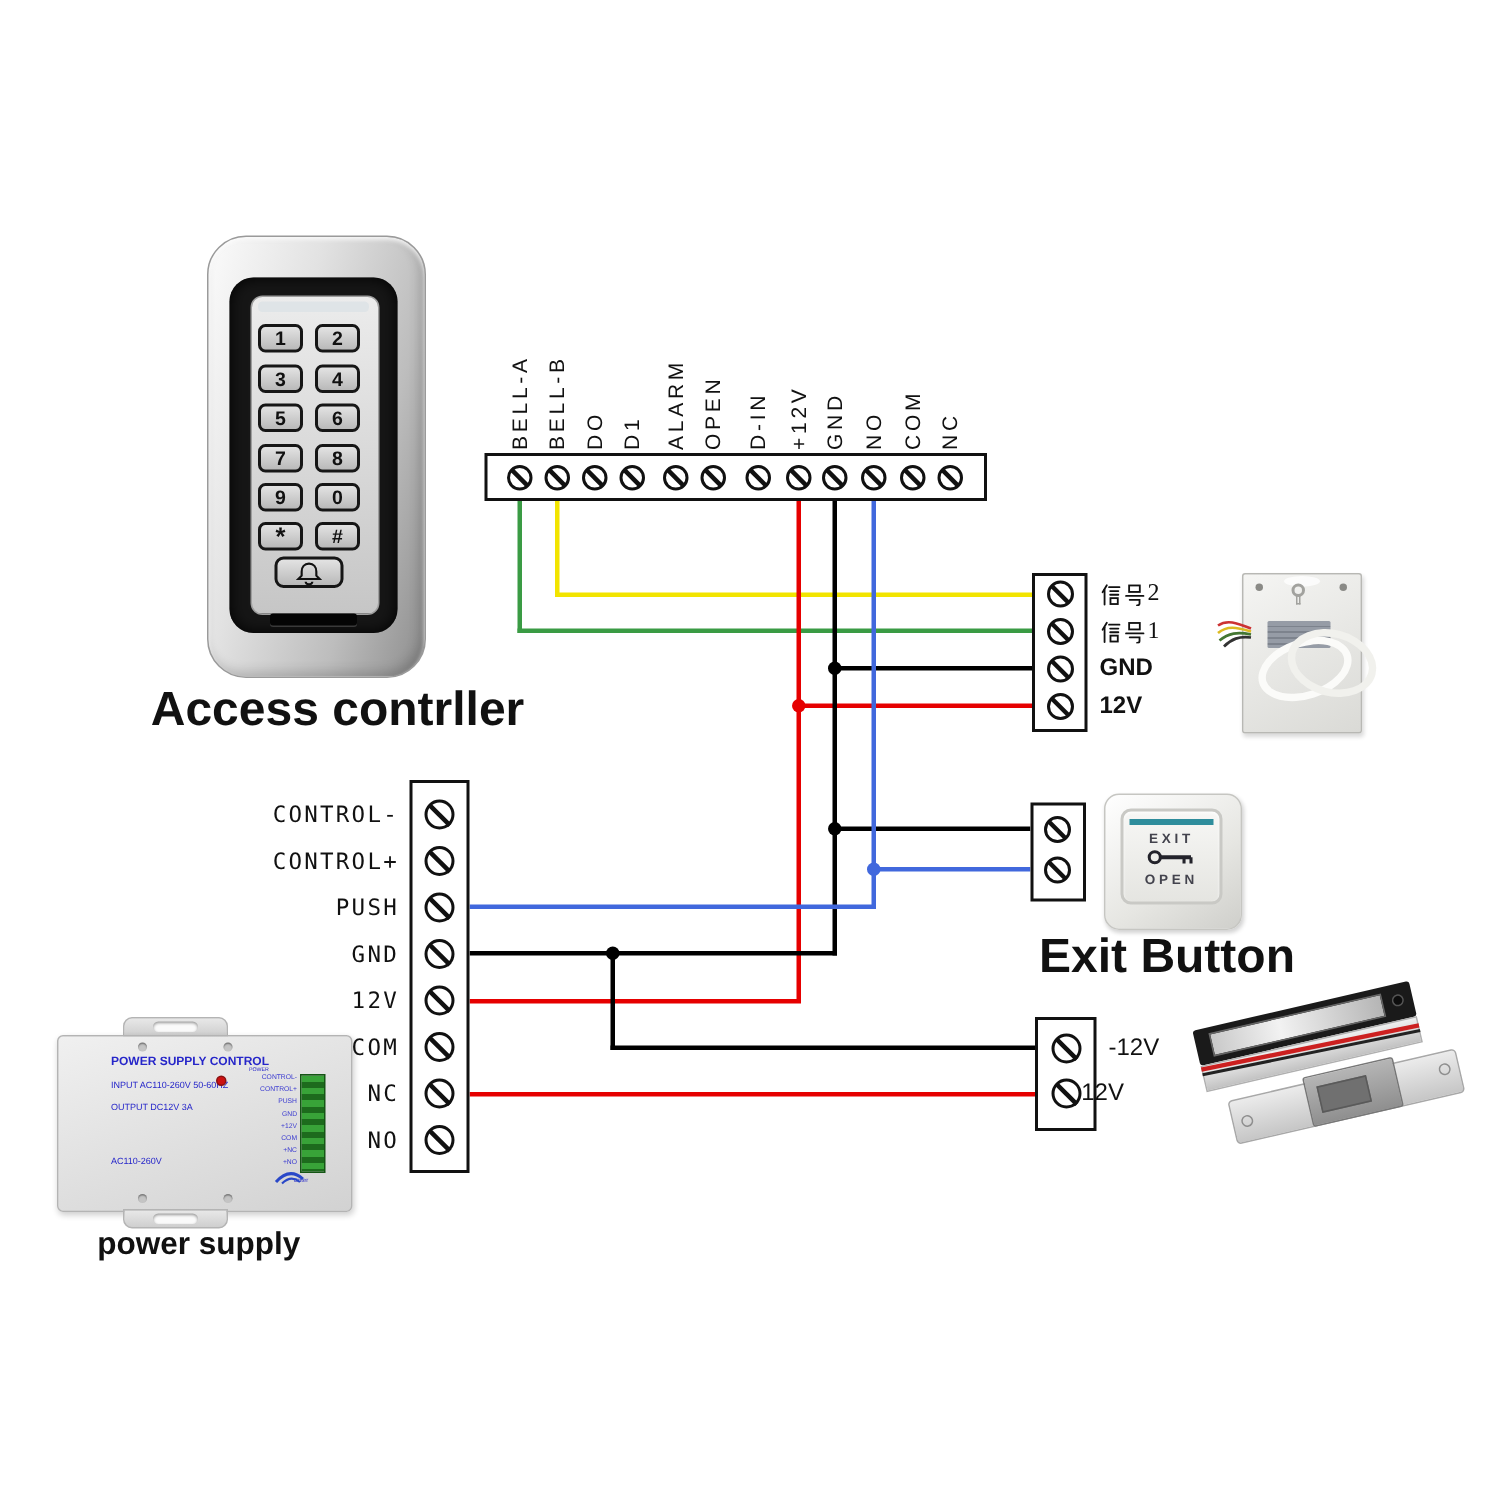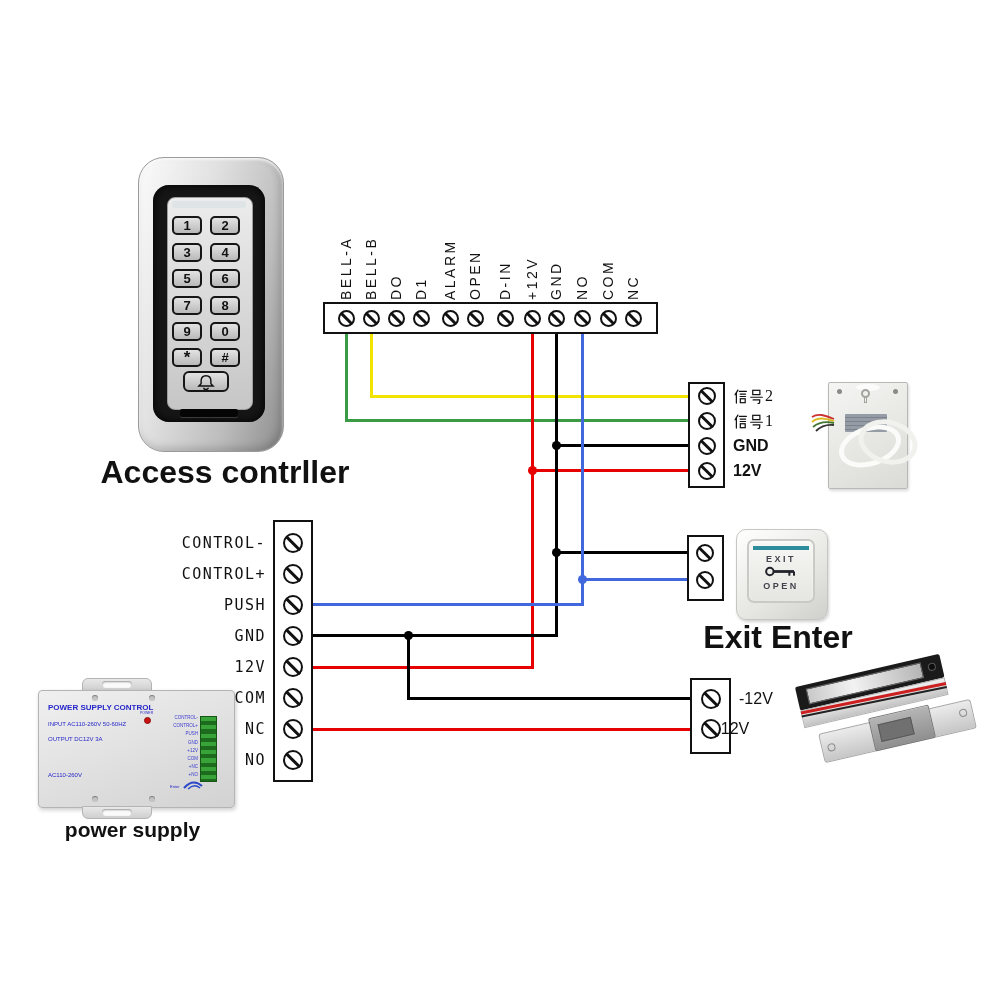--- a/index.html
+++ b/index.html
@@ -93,21 +93,21 @@
   
   .ps-body{position:absolute;left:38px;top:690px;width:195px;height:116px;border-radius:4px;
           background:linear-gradient(160deg,#f0f0f0,#d2d2d2);border:1px solid #b4b4b4;
           box-shadow:1px 2px 4px rgba(0,0,0,.2);z-index:2;}
   .ps-tab{position:absolute;width:70px;height:13px;background:linear-gradient(180deg,#e8e8e8,#cfcfcf);
           border:1px solid #b4b4b4;box-sizing:border-box;z-index:2;}
   .ps-oval{position:absolute;width:30px;height:7px;border-radius:4px;background:#fafafa;
           box-shadow:inset 0 1px 2px rgba(0,0,0,.4);z-index:3;}
   .ps-hole{position:absolute;width:6px;height:6px;border-radius:50%;background:#c4c4c4;
           box-shadow:inset 0 1px 1px rgba(0,0,0,.4);z-index:3;}
-  .ps-blue{position:absolute;color:#2626c9;z-index:3;white-space:nowrap;}
+  .ps-blue{position:absolute;color:#2626c9;z-index:3;white-space:nowrap;margin-left:26px;}
   .ps-led{position:absolute;left:144px;top:717px;width:7px;height:7px;border-radius:50%;
           background:#cc1111;border:1px solid #881111;box-sizing:border-box;z-index:3;}
   .ps-green{position:absolute;left:200px;top:716px;width:17px;height:66px;background:
           repeating-linear-gradient(180deg,#38a338 0 4.2px,#1d6b1d 4.2px 8.3px);
           border:1px solid #155515;box-sizing:border-box;z-index:3;}
   .ps-tlab{position:absolute;width:78px;text-align:right;font-size:4.5px;color:#3b3bd0;
           line-height:1;z-index:3;}
 </style>
 </head>
 <body>
@@ -287,21 +287,21 @@
   <div class="ex-inner"></div>
   <div class="ex-teal"></div>
   <div class="ex-txt" style="top:554px">EXIT</div>
   <svg style="position:absolute;left:764px;top:565px;z-index:4" width="34" height="13" viewBox="0 0 36 14">
     <circle cx="6" cy="7" r="4" fill="none" stroke="#23232b" stroke-width="2.2"></circle>
     <line x1="10" y1="7" x2="32" y2="7" stroke="#23232b" stroke-width="3"></line>
     <line x1="27" y1="7" x2="27" y2="11.5" stroke="#23232b" stroke-width="2.2"></line>
     <line x1="32" y1="7" x2="32" y2="11.5" stroke="#23232b" stroke-width="2.2"></line>
   </svg>
   <div class="ex-txt" style="top:581px">OPEN</div>
-  <div class="cap" style="left:680px;top:619px;width:196px">Exit Enter</div>
+  <div class="cap" style="left:680px;top:619px;width:196px">Exit Button</div>
 
   <div class="ml">
     <div class="ml-top"></div>
     <div class="ml-plate"></div>
     <div class="ml-dot"></div>
     <div class="ml-body"></div>
     <div class="ml-red"></div>
     <div class="ml-blk"></div>
   </div>
   <div class="st">

